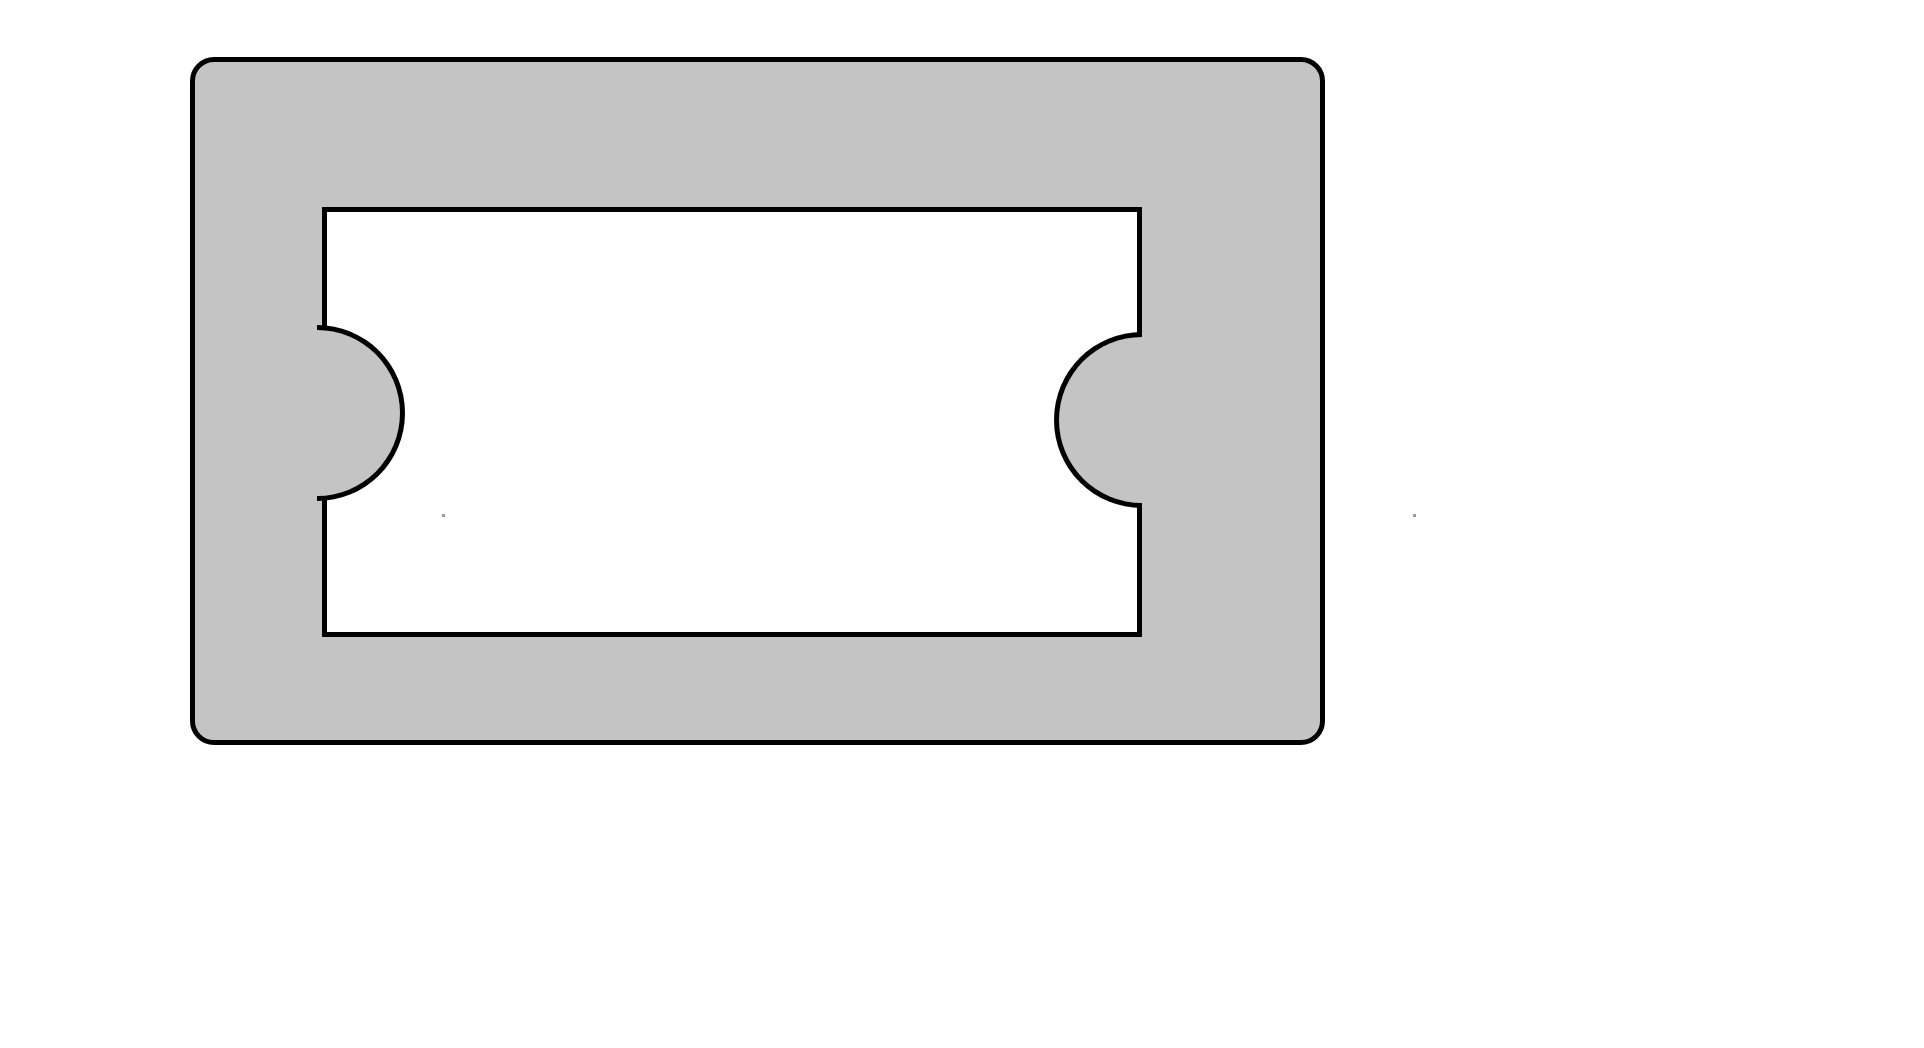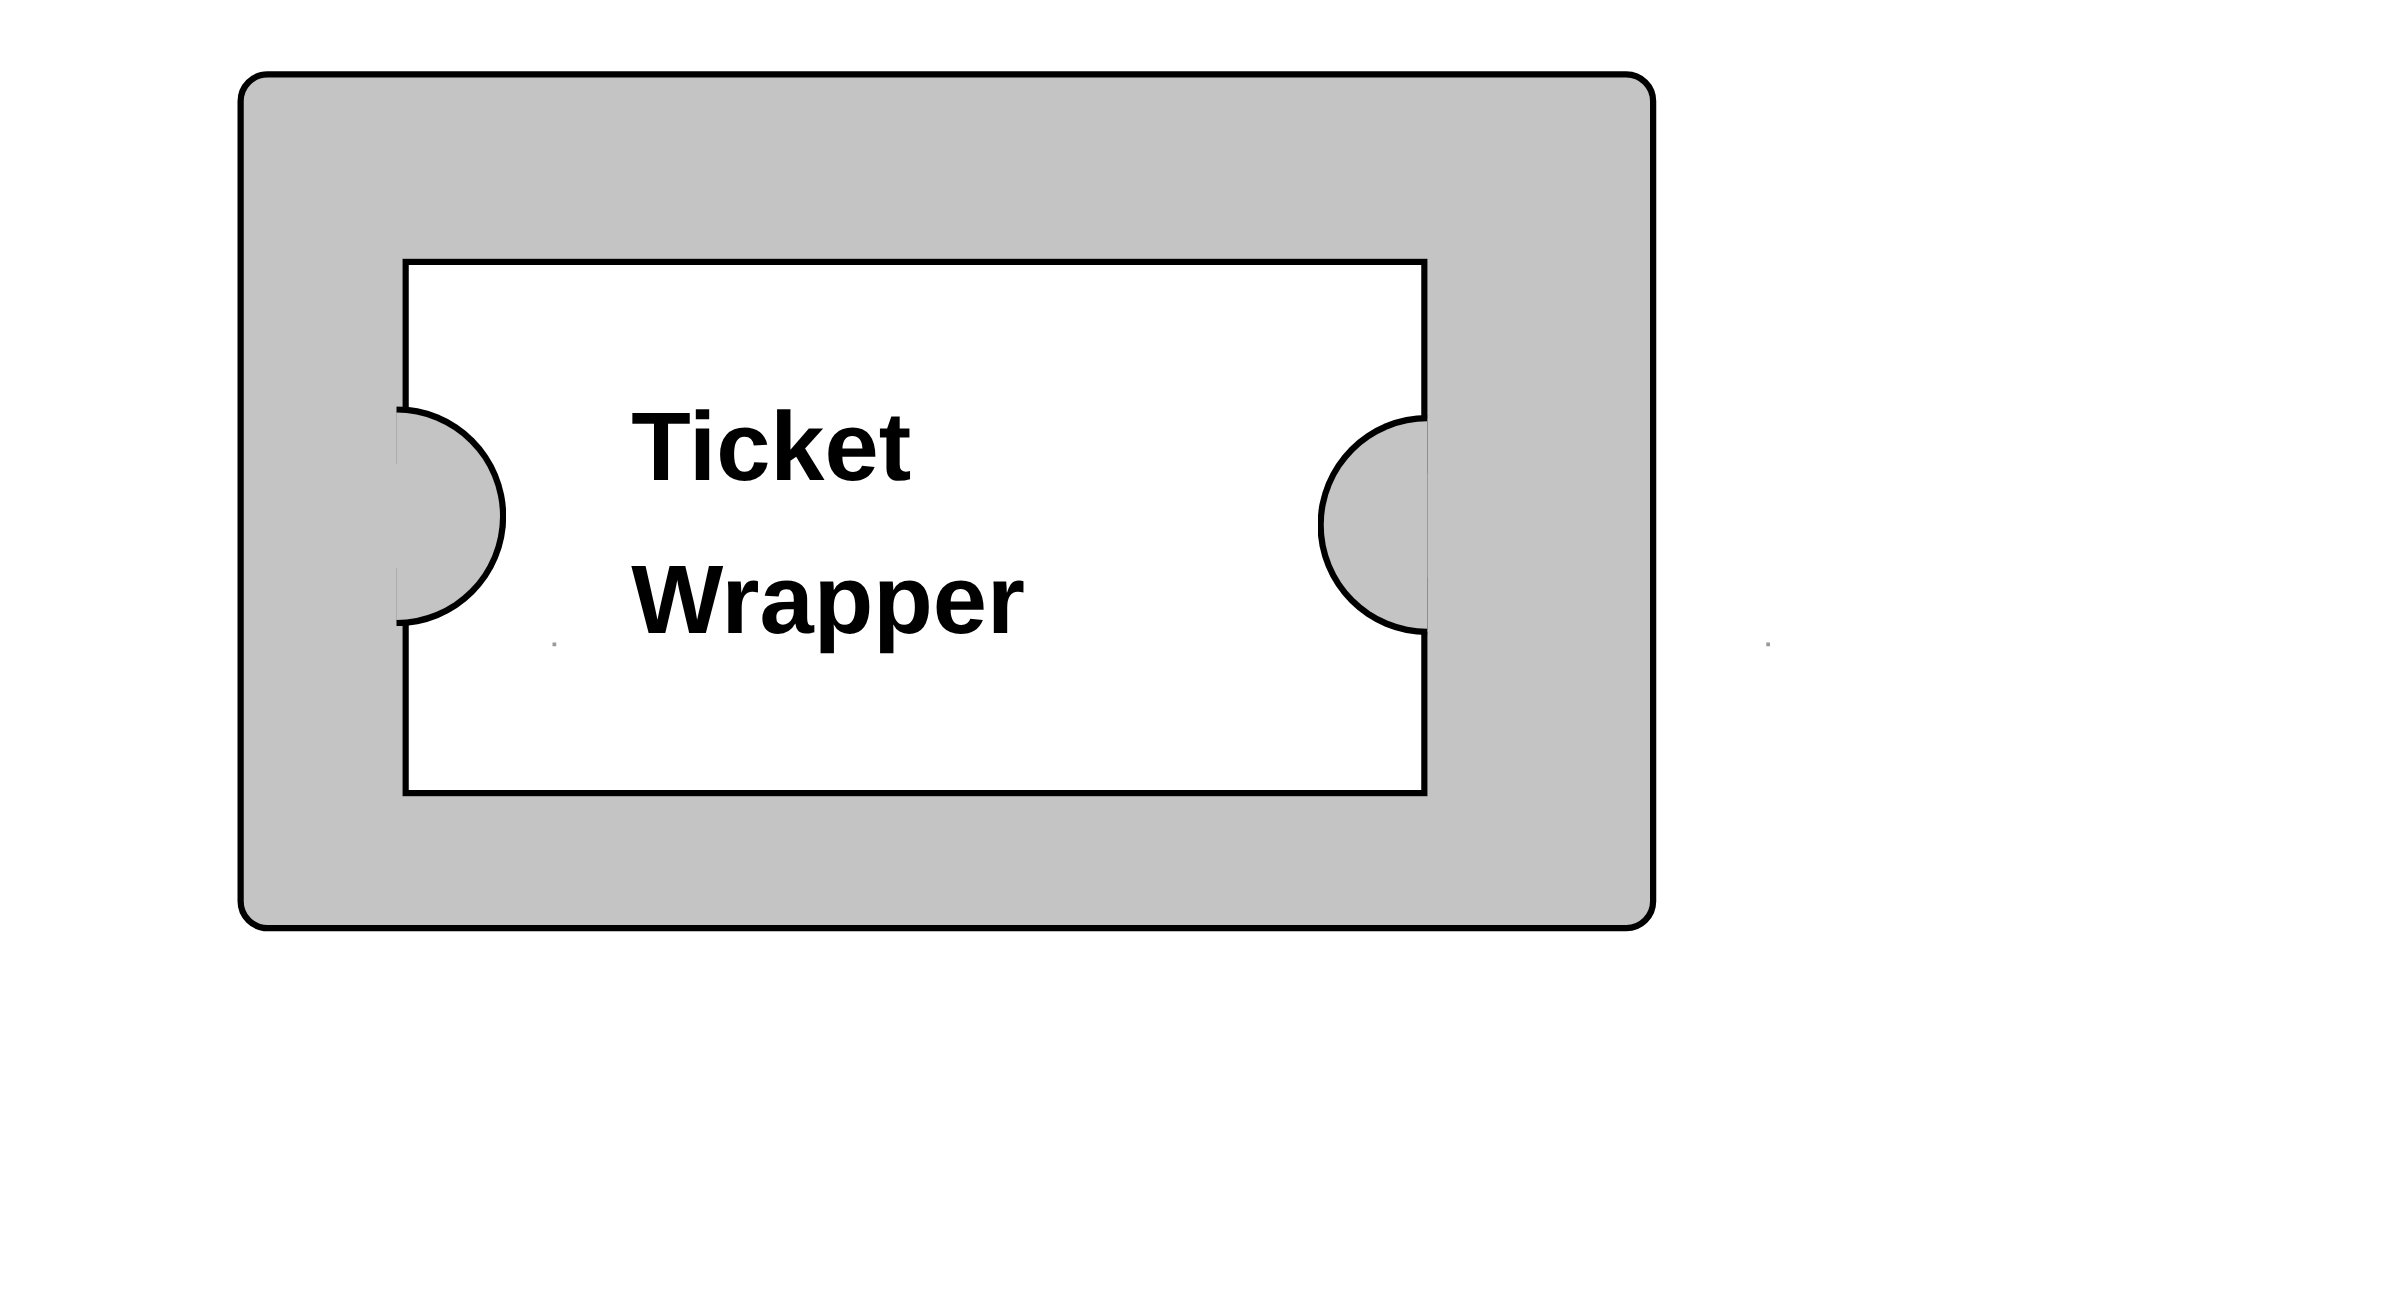--- a/index.html
+++ b/index.html
@@ -105,16 +105,14 @@
     <span class="speck speck-left"></span>
     <span class="speck speck-right"></span>
 
   </div>
 
   <div class="ticket"></div>
 
   <div class="notch notch-left"></div>
   <div class="notch notch-right"></div>
 
-  <div class="ticket-label">Ticket
-Wrapper</div>
 
 </div>
 
 </body></html>

